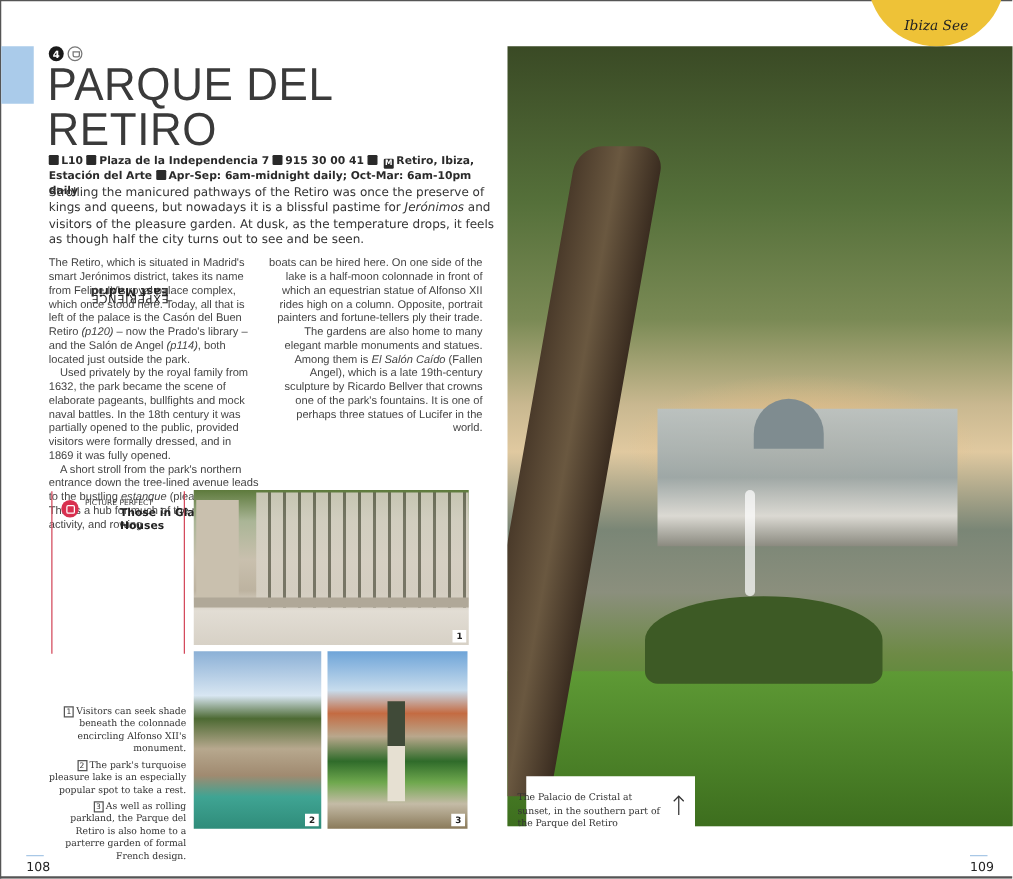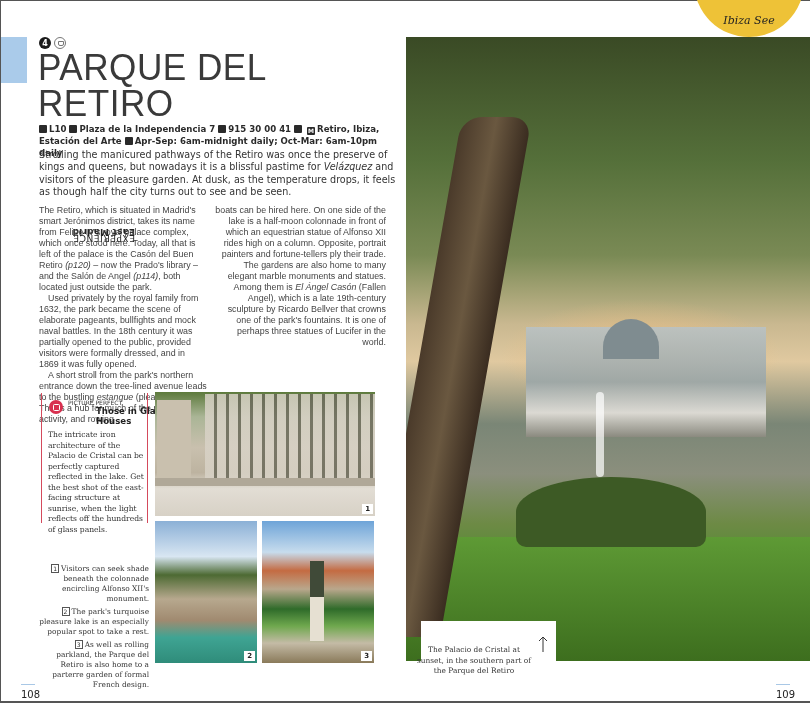--- a/index.html
+++ b/index.html
@@ -87,21 +87,21 @@
   .trunk { position: absolute; left: 10px; top: 80px; width: 70px; height: 520px; background: linear-gradient(90deg,#4a3a2a,#6a5840,#3a2c20);
       transform: skewX(-10deg); border-radius: 20px 20px 0 0; }
   .palace { position: absolute; left: 120px; top: 290px; width: 240px; height: 110px;
       background: linear-gradient(180deg, #b9c2c4 0%, #9aa6a8 50%, #e4e1dc 78%, #8c8a80 100%); opacity: 0.9; }
   .dome { position: absolute; left: 197px; top: 282px; width: 56px; height: 40px; border-radius: 28px 28px 0 0; background: #7f8c90; }
   .fountain { position: absolute; left: 190px; top: 355px; width: 8px; height: 85px; background: rgba(255,255,255,0.7); border-radius: 4px; }
   .bush { position: absolute; left: 110px; top: 440px; width: 190px; height: 70px; border-radius: 50% 50% 10px 10px; background: #3d5a25; }
   .grass { position: absolute; left: 0; top: 500px; width: 405px; height: 124px; background: linear-gradient(180deg,#5e9a35,#3d6e1e); }
 
   .main-cap { position: absolute; left: 420px; top: 620px; width: 135px; height: 42px; background: #fff; }
-  .main-cap-text { position: absolute; right: 22px; top: 24px; width: 120px; text-align: center;
+  .main-cap-text { position: absolute; right: 22px; top: 12px; width: 120px; text-align: left;
       font-family: "DejaVu Serif", serif; font-size: 7.4px; line-height: 10.6px; color: #333; }
   .arrow-up { position: absolute; right: 8px; top: 14px; width: 10px; height: 18px; }
 
   
   .must-see { position: absolute; left: 693px; top: -36px; width: 110px; height: 72px; border-radius: 0 0 55px 55px;
       background: #eec237; }
   .must-see-label { position: absolute; left: 0; bottom: 10px; width: 100%; text-align: center;
       font-family: "DejaVu Serif", serif; font-style: italic; font-size: 11px; color: #222; }
 
   .pg { position: absolute; top: 688px; font-family: "DejaVu Sans", sans-serif; font-size: 10px; color: #222; }
@@ -135,38 +135,37 @@
 
   <div class="info">
     <span class="ic"></span><span>L10</span>
     <span class="ic"></span><span>Plaza de la Independencia 7</span>
     <span class="ic"></span><span>915 30 00 41</span>
     <span class="ic"></span>
     <span class="ic">M</span><span>Retiro, Ibiza, Estación del Arte</span>
     <span class="ic"></span><span>Apr-Sep: 6am-midnight daily; Oct-Mar: 6am-10pm daily</span>
   </div>
 
-  <p class="intro"><span>Strolling the manicured pathways of the Retiro was once the preserve of kings and queens, but nowadays it is a blissful pastime for </span><em>Velázquez</em><span> and visitors of the pleasure garden. At dusk, as the temperature drops, it feels as though half the city turns out to see and be seen.</span></p>
+  <p class="intro"><span>Strolling the manicured pathways of the Retiro was once the preserve of kings and queens, but nowadays it is a blissful pastime for </span><em>Jerónimos</em><span> and visitors of the pleasure garden. At dusk, as the temperature drops, it feels as though half the city turns out to see and be seen.</span></p>
 
   <div class="col col1">
     <p><span>The Retiro, which is situated in Madrid's smart Jerónimos district, takes its name from Felipe IV's royal palace complex, which once stood here. Today, all that is left of the palace is the Casón del Buen Retiro </span><em>(p120)</em><span> – now the Prado's library – and the Salón de Angel </span><em>(p114)</em><span>, both located just outside the park.</span></p>
     <p>Used privately by the royal family from 1632, the park became the scene of elaborate pageants, bullfights and mock naval battles. In the 18th century it was partially opened to the public, provided visitors were formally dressed, and in 1869 it was fully opened.</p>
     <p><span>A short stroll from the park's northern entrance down the tree-lined avenue leads to the bustling </span><em>estanque</em><span> (pleasure lake). This is a hub for much of the park's activity, and rowing</span></p>
   </div>
 
   <div class="col col2">
     <p>boats can be hired here. On one side of the lake is a half-moon colonnade in front of which an equestrian statue of Alfonso XII rides high on a column. Opposite, portrait painters and fortune-tellers ply their trade.</p>
-    <p><span>The gardens are also home to many elegant marble monuments and statues. Among them is </span><em>El Ángel Casón</em><span> (Fallen Angel), which is a late 19th-century sculpture by Ricardo Bellver that crowns one of the park's fountains. It is one of perhaps three statues of Lucifer in the world.</span></p>
+    <p><span>The gardens are also home to many elegant marble monuments and statues. Among them is </span><em>El Salón Caído</em><span> (Fallen Angel), which is a late 19th-century sculpture by Ricardo Bellver that crowns one of the park's fountains. It is one of perhaps three statues of Lucifer in the world.</span></p>
   </div>
 
   <div class="pp">
     <div class="pp-ic"></div>
     <div class="pp-kicker">PICTURE PERFECT</div>
     <div class="pp-title">Those in Glass Houses</div>
-    <div class="pp-body">The intricate iron architecture of the Palacio de Cristal can be perfectly captured reflected in the lake. Get the best shot of the east-facing structure at sunrise, when the light reflects off the hundreds of glass panels.</div>
   </div>
 
   <div class="caps">
     <p><span class="cn">1</span><span>Visitors can seek shade beneath the colonnade encircling Alfonso XII's monument.</span></p>
     <p><span class="cn">2</span><span>The park's turquoise pleasure lake is an especially popular spot to take a rest.</span></p>
     <p><span class="cn">3</span><span>As well as rolling parkland, the Parque del Retiro is also home to a parterre garden of formal French design.</span></p>
   </div>
 
   <div class="photo ph1">
     <div class="monument"></div>

